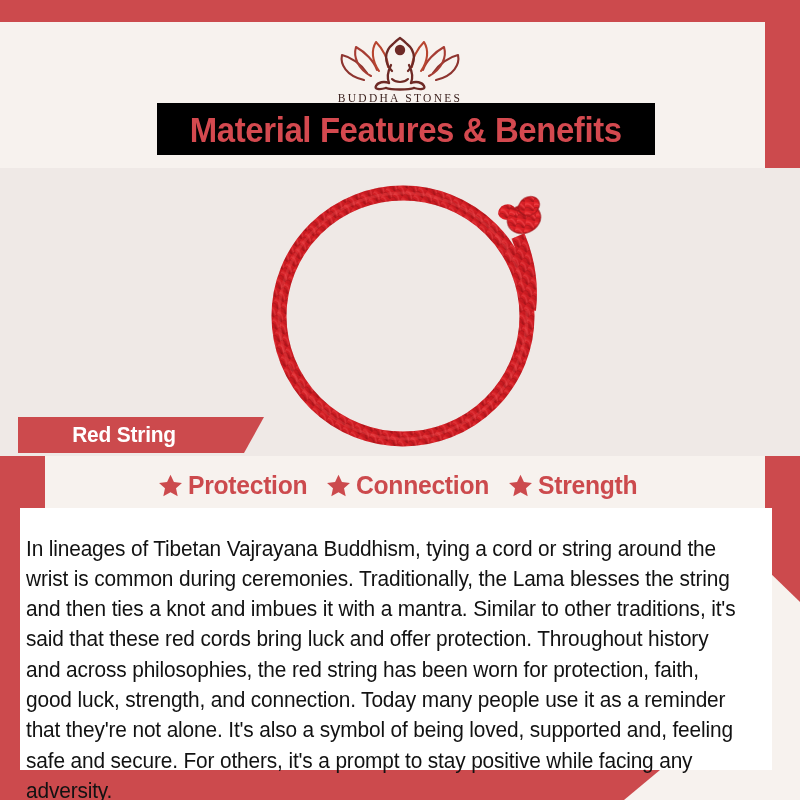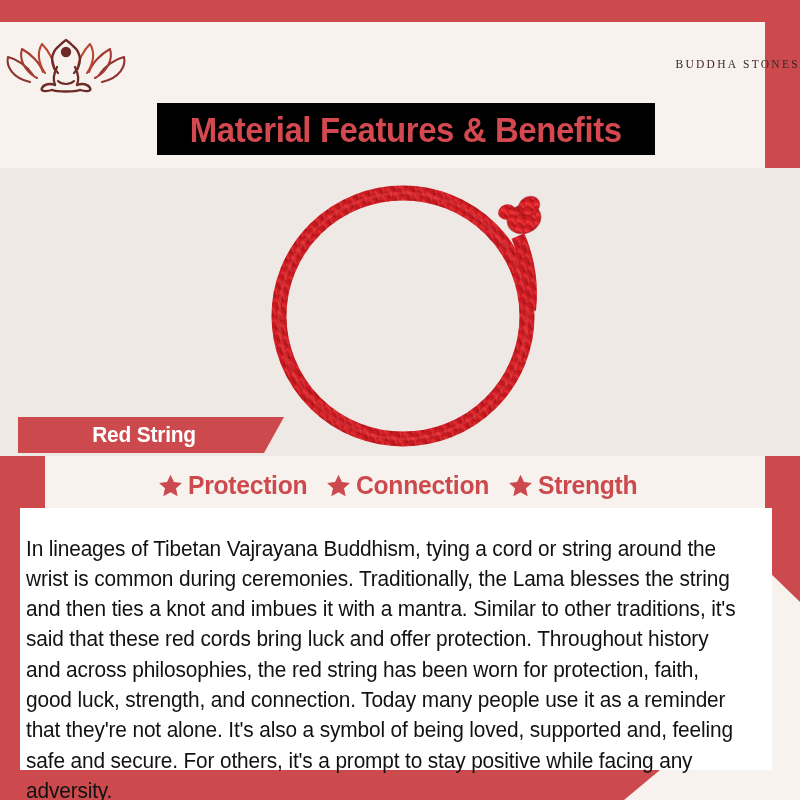--- a/index.html
+++ b/index.html
@@ -30,21 +30,21 @@
   }
   .bar-bottom{
     position:absolute;left:0;bottom:0;width:660px;height:30px;
     background:#cc4a4d;
     clip-path:polygon(0 0,100% 0,calc(100% - 36px) 100%,0 100%);
   }
 
   
   .logo-wrap{
     position:absolute;left:0;top:22px;width:800px;height:82px;
-    display:flex;flex-direction:row;align-items:center;justify-content:space-between;
+    display:flex;flex-direction:column;align-items:center;justify-content:flex-end;
   }
   .logo-mark{width:132px;height:60px;display:block;}
   .logo-word{
     font-family:"Liberation Serif","DejaVu Serif",serif;
     font-size:11.5px;letter-spacing:2.3px;color:#3d2420;
     margin-top:1px;font-weight:400;
   }
 
   
   .title-strip{
@@ -66,21 +66,21 @@
     position:absolute;left:0;top:168px;width:800px;height:288px;
     background:#efe9e6;overflow:hidden;
   }
   .bracelet{position:absolute;left:232px;top:-4px;width:352px;height:292px;}
 
   
   .label-banner{
     position:absolute;left:18px;top:417px;width:246px;height:36px;
     background:#cc4a4d;
     clip-path:polygon(0 0,100% 0,calc(100% - 20px) 100%,0 100%);
-    display:flex;align-items:center;padding-left:20px;
+    display:flex;align-items:center;
   }
   .label-text{
     color:#ffffff;font-weight:bold;font-size:22px;
     padding-left:57px;letter-spacing:-0.2px;
     transform:scaleX(.95);transform-origin:left center;
     white-space:nowrap;
   }
 
   
   .benefits{

